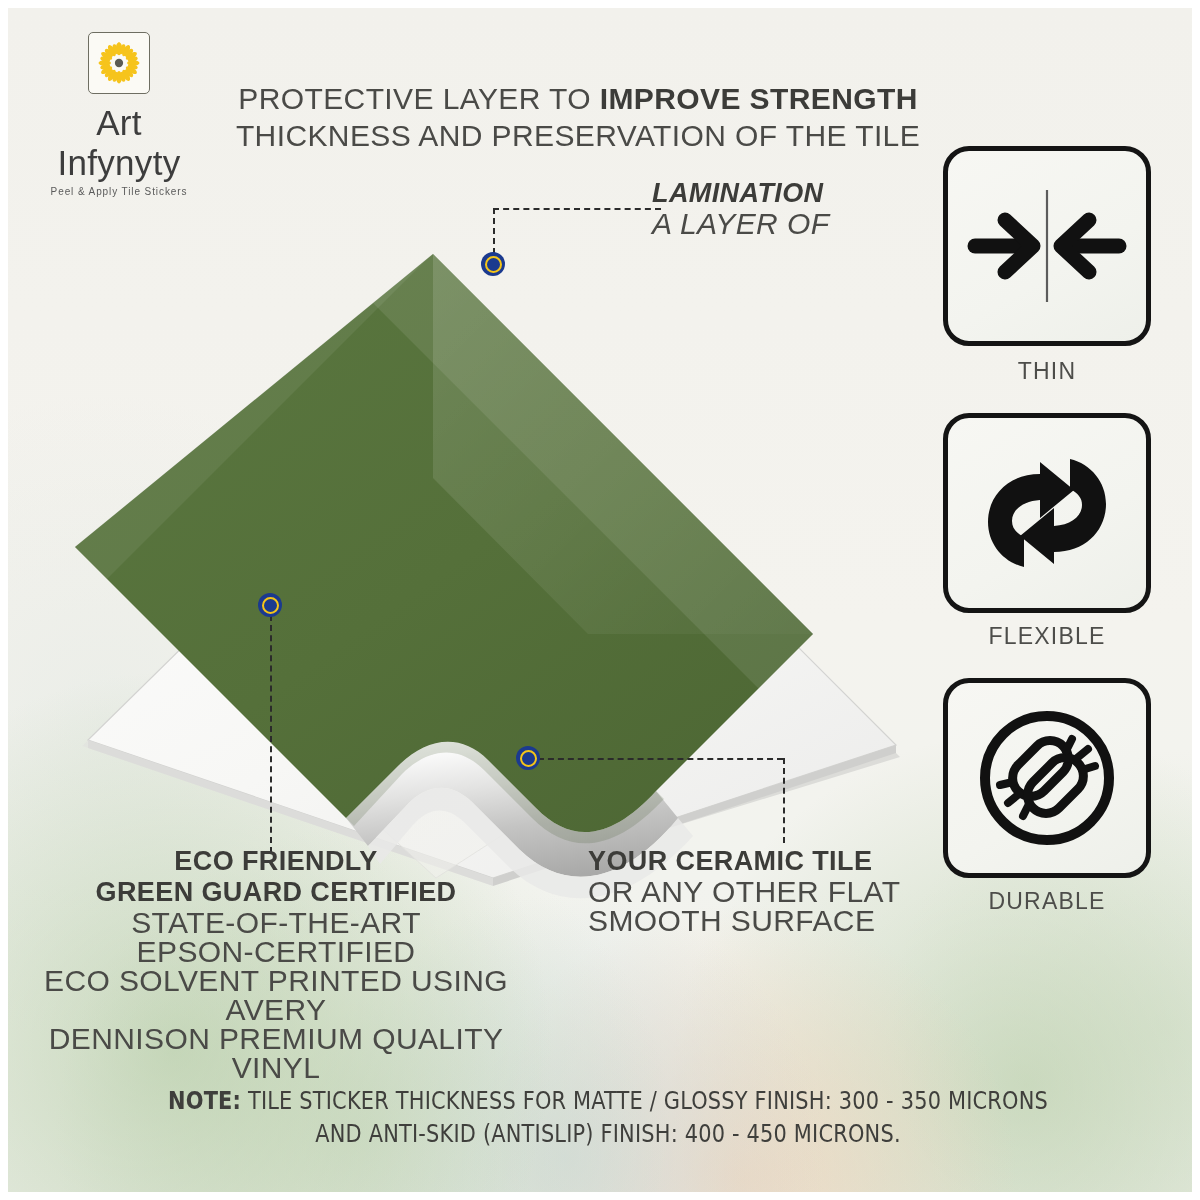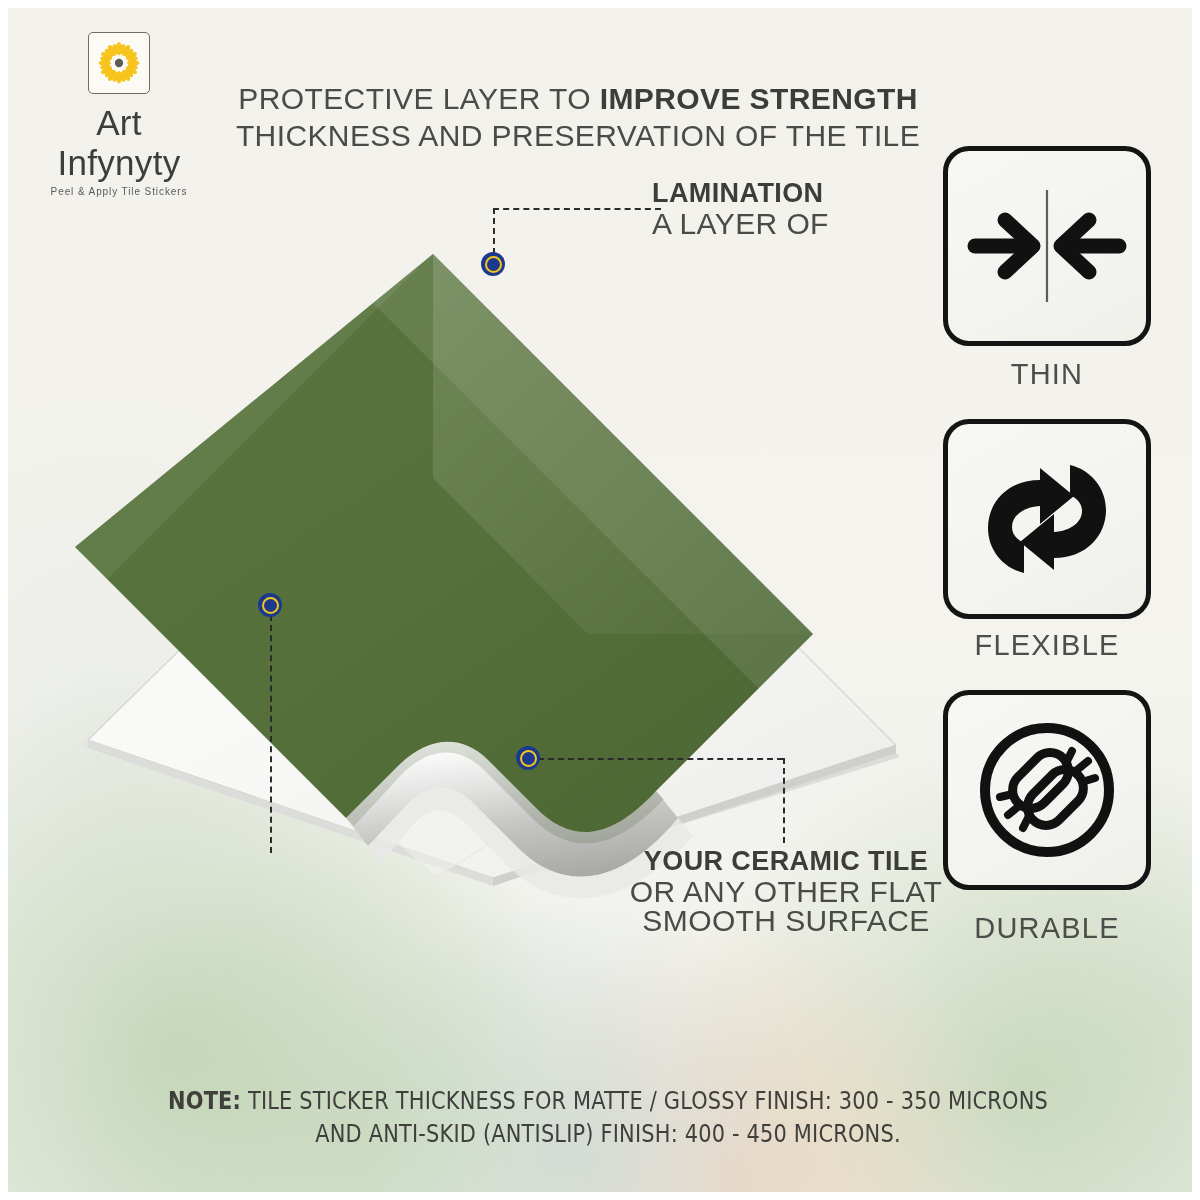--- a/index.html
+++ b/index.html
@@ -118,47 +118,47 @@
     line-height: 31px;
   }
   .callout .sub {
     font-weight: 400;
     font-size: 30px;
     letter-spacing: 0.4px;
     line-height: 29px;
     color: #4a4a47;
   }
 
-  #c-lamination { left: 644px; top: 170px; text-align: left; }
+  #c-lamination { left: 644px; top: 170px; text-align: left; font-style: italic; }
   #c-eco { left: 18px; top: 838px; width: 500px; text-align: center; }
-  #c-tile { left: 603px; top: 838px; width: 350px; text-align: center; }
+  #c-tile { left: 580px; top: 838px; width: 350px; }
 
   
   #features {
     position: absolute; left: 930px; top: 138px;
     width: 218px;
   }
   .feature { margin-bottom: 28px; text-align: center; }
   .fbox {
     width: 208px; height: 200px;
     border: 5px solid #141414;
     border-radius: 26px;
     background: linear-gradient(150deg, #f7f7f3 0%, #f3f4ef 60%, #eef0ea 100%);
     display: flex; align-items: center; justify-content: center;
     margin: 0 auto;
   }
   .flabel {
     margin-top: 12px;
-    font-size: 29px;
+    font-size: 23px;
     letter-spacing: 1.2px;
     color: #4d4d4a;
     font-weight: 400;
   }
   #feature-flexible .flabel { margin-top: 10px; }
-  #feature-durable .flabel { margin-top: 22px; }
+  #feature-durable .flabel { margin-top: 10px; }
 
   
   #note {
     position: absolute;
     left: 60px; top: 1076px; width: 1080px;
     text-align: center;
     color: #3f3f3c;
     font-size: 25px;
     line-height: 33px;
     letter-spacing: 0.2px;
@@ -320,20 +320,28 @@
 
     <div class="marker" style="left:485px; top:256px;"></div>
     <div class="marker" style="left:262px; top:597px;"></div>
     <div class="marker" style="left:520px; top:750px;"></div>
 
     <div class="callout" id="c-lamination">
       <div class="ttl">LAMINATION</div>
       <div class="sub">A LAYER OF</div>
     </div>
 
+    <div class="callout" id="c-eco">
+      <div class="ttl">ECO FRIENDLY</div>
+      <div class="ttl">GREEN GUARD CERTIFIED</div>
+      <div class="sub">STATE-OF-THE-ART</div>
+      <div class="sub">EPSON-CERTIFIED</div>
+      <div class="sub">ECO SOLVENT PRINTED USING AVERY</div>
+      <div class="sub">DENNISON PREMIUM QUALITY VINYL</div>
+    </div>
 
     <div class="callout" id="c-tile">
       <div class="ttl">YOUR CERAMIC TILE</div>
       <div class="sub">OR ANY OTHER FLAT</div>
       <div class="sub">SMOOTH SURFACE</div>
     </div>
 
     <div id="features">
 
       <div class="feature" id="feature-thin">

